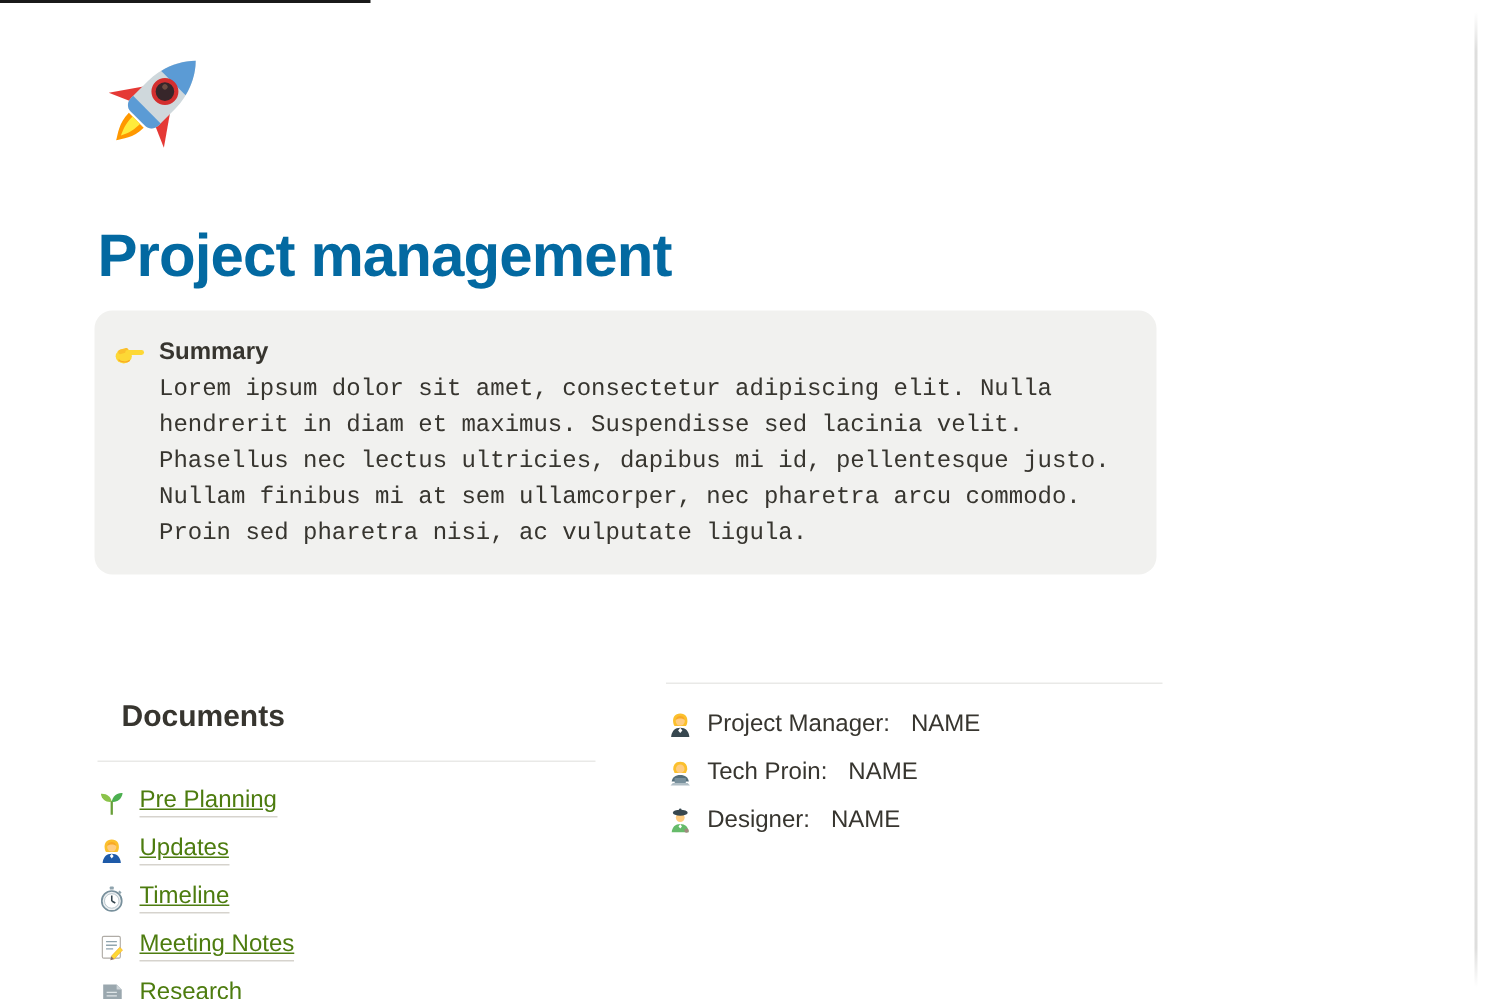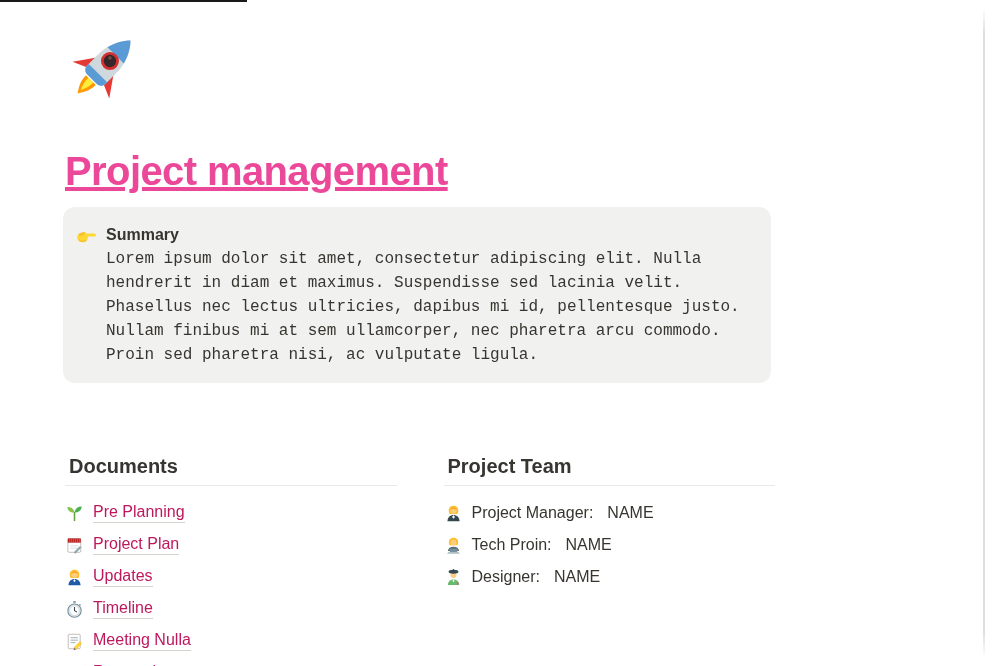--- a/index.html
+++ b/index.html
@@ -7,38 +7,38 @@
   body {
     width:996px; height:666px; position:relative; overflow:hidden;
     background:#ffffff; color:#37352f;
     font-family:"Liberation Sans", sans-serif;
   }
   .top-edge-line { position:absolute; left:0; top:0; width:247px; height:2px; background:#191919; }
   .scrollbar { position:absolute; right:11px; top:8px; width:2px; height:650px;
     background:linear-gradient(to bottom, #ffffff, #dededd 4%, #dededd 96%, #ffffff); }
   .content { position:absolute; left:65px; top:0; width:710px; }
   .page-icon { margin-top:26px; width:80px; height:80px; cursor:pointer; }
-  .page-title { margin:42px 0 0 0; font-size:40px; line-height:46px; font-weight:700; letter-spacing:-0.6px; color:#ec4899;text-decoration:underline; }
+  .page-title { margin:42px 0 0 0; font-size:40px; line-height:46px; font-weight:700; letter-spacing:-0.6px; color:#0369a1; }
   .callout {
     margin-top:13px; margin-left:-2px; width:708px;
     background:#f1f1ef; border-radius:12px;
     padding:16px 16px 16px 12px; display:flex; gap:9px; align-items:flex-start;
   }
   .callout-icon { width:22px; height:22px; flex:none; margin-top:2px; }
   .callout-title { font-size:16px; line-height:24px; font-weight:700; }
   .callout-text { font-size:16px; line-height:24px; width:650px;font-family:Liberation Mono, monospace; }
   .columns { display:flex; margin-top:66px; }
   .col { width:332px; }
   .col-gap { width:47px; flex:none; }
-  .section-heading { margin:4px; font-size:20px; line-height:26px; font-weight:600; color:#37352f; }
+  .section-heading { margin:16px; font-size:20px; line-height:26px; font-weight:600; color:#37352f; }
   .divider { border:none; border-top:1px solid #e9e9e7; margin:6px 0 0 0; }
   .list { margin-top:11px; }
   .row { display:flex; align-items:center; height:32px; gap:9px; font-size:16px; }
   .emoji { width:19px; height:19px; flex:none; }
-  .doc-label { color:#be185d; border-bottom:1px solid #d6d3cd; padding-bottom:1px; cursor:pointer; }
+  .doc-label { color:#4d7c0f; border-bottom:1px solid #d6d3cd; padding-bottom:1px; cursor:pointer;text-decoration:underline; }
   .team-role { font-weight:400; }
   .team-name { margin-left:5px; }
   svg { display:block; }
 </style>
 </head>
 <body>
 
 <div class="top-edge-line"></div>
 <div class="scrollbar"></div>
 
@@ -89,32 +89,20 @@
           <span class="emoji">
             <svg viewBox="0 0 20 20" width="19" height="19">
               <path d="M10 18 C10 14 10 11 10 8.5" stroke="#689f38" stroke-width="1.6" fill="none"></path>
               <path d="M10 9 C9.4 5.2 6.4 3 2.4 3.3 C2.8 7.2 6.1 9.6 10 9 Z" fill="#8bc34a"></path>
               <path d="M10 9 C10.6 5 13.6 2.4 17.6 2.8 C17.2 6.8 13.9 9.5 10 9 Z" fill="#4caf50"></path>
             </svg>
           </span>
           <span class="doc-label">Pre Planning</span>
         </div>
 
-        <div class="row">
-          <span class="emoji">
-            <svg viewBox="0 0 20 20" width="19" height="19">
-              <rect x="3" y="2.6" width="13.6" height="14.6" rx="1.4" fill="#ffffff" stroke="#b0aca6" stroke-width="0.8"></rect>
-              <path d="M3 2.6 h13.6 v4.4 h-13.6 Z" fill="#b71c1c"></path>
-              <path d="M5 2.6v4.4 M7 2.6v4.4 M9 2.6v4.4 M11 2.6v4.4 M13 2.6v4.4 M15 2.6v4.4" stroke="#e57373" stroke-width="0.7"></path>
-              <path d="M5.5 10.3h8.5 M5.5 12.8h8.5" stroke="#cfd8dc" stroke-width="0.9"></path>
-              <path d="M9.2 17.2 L15.8 10.4 L17.4 12 L10.8 18.8 Z" fill="#90a4ae"></path>
-            </svg>
-          </span>
-          <span class="doc-label">Project Plan</span>
-        </div>
 
         <div class="row">
           <span class="emoji">
             <svg viewBox="0 0 20 20" width="19" height="19">
               <path d="M10 1.8 C6.2 1.8 4.7 4.6 5 7.6 C5.1 9 5.6 10.2 6.1 10.6 L13.9 10.6 C14.4 10.2 14.9 9 15 7.6 C15.3 4.6 13.8 1.8 10 1.8 Z" fill="#fbc02d"></path>
               <circle cx="10" cy="7" r="3.2" fill="#ffcc80"></circle>
               <path d="M6.8 6.4 C7 4.4 8.2 3.5 10 3.5 C11.8 3.5 13 4.4 13.2 6.4 C12 5.4 11 5.2 10 5.2 C9 5.2 8 5.4 6.8 6.4 Z" fill="#f9a825"></path>
               <path d="M3.6 18.2 C4 13.9 6.3 11.7 10 11.7 C13.7 11.7 16 13.9 16.4 18.2 Z" fill="#1e5aa8"></path>
               <path d="M10 11.7 L8.7 13.4 L10 15 L11.3 13.4 Z" fill="#ffffff"></path>
             </svg>
@@ -137,42 +125,41 @@
 
         <div class="row">
           <span class="emoji">
             <svg viewBox="0 0 20 20" width="19" height="19">
               <rect x="3.4" y="2.4" width="12.6" height="15.2" rx="1" fill="#ffffff" stroke="#b0aca6" stroke-width="0.8"></rect>
               <path d="M6 6h7.6 M6 8.6h7.6 M6 11.2h5" stroke="#90a4ae" stroke-width="0.9"></path>
               <path d="M9.6 16.4 L15.6 10 L17.6 12 L11.6 18.4 Z" fill="#fdd835" stroke="#f9a825" stroke-width="0.4"></path>
               <path d="M9.6 16.4 L9 19.2 L11.6 18.4 Z" fill="#8d6e63"></path>
             </svg>
           </span>
-          <span class="doc-label">Meeting Nulla</span>
+          <span class="doc-label">Meeting Notes</span>
         </div>
 
         <div class="row">
           <span class="emoji">
             <svg viewBox="0 0 20 20" width="19" height="19">
               <path d="M4 2.4 H13.4 L17 6 V17.6 H4 Z" fill="#9aa7ae"></path>
               <path d="M13.4 2.4 L17 6 H13.4 Z" fill="#cfd6da"></path>
               <path d="M6.4 8h7.2 M6.4 10.5h7.2 M6.4 13h5" stroke="#dfe5e8" stroke-width="0.9"></path>
               <rect x="14.2" y="14.8" width="3" height="2.8" fill="#42a5f5"></rect>
             </svg>
           </span>
           <span class="doc-label">Research</span>
         </div>
 
       </div>
     </div>
 
     <div class="col-gap"></div>
 
     <div class="col">
-      <h3 class="section-heading">Project Team</h3>
       <hr class="divider">
       <div class="list">
 
         <div class="row">
           <span class="emoji">
             <svg viewBox="0 0 20 20" width="19" height="19">
               <path d="M10 1.8 C6.2 1.8 4.7 4.6 5 7.6 C5.1 9 5.6 10.2 6.1 10.6 L13.9 10.6 C14.4 10.2 14.9 9 15 7.6 C15.3 4.6 13.8 1.8 10 1.8 Z" fill="#fbc02d"></path>
               <circle cx="10" cy="7" r="3.2" fill="#ffcc80"></circle>
               <path d="M6.8 6.4 C7 4.4 8.2 3.5 10 3.5 C11.8 3.5 13 4.4 13.2 6.4 C12 5.4 11 5.2 10 5.2 C9 5.2 8 5.4 6.8 6.4 Z" fill="#f9a825"></path>
               <path d="M3.6 18.2 C4 13.9 6.3 11.7 10 11.7 C13.7 11.7 16 13.9 16.4 18.2 Z" fill="#37474f"></path>

